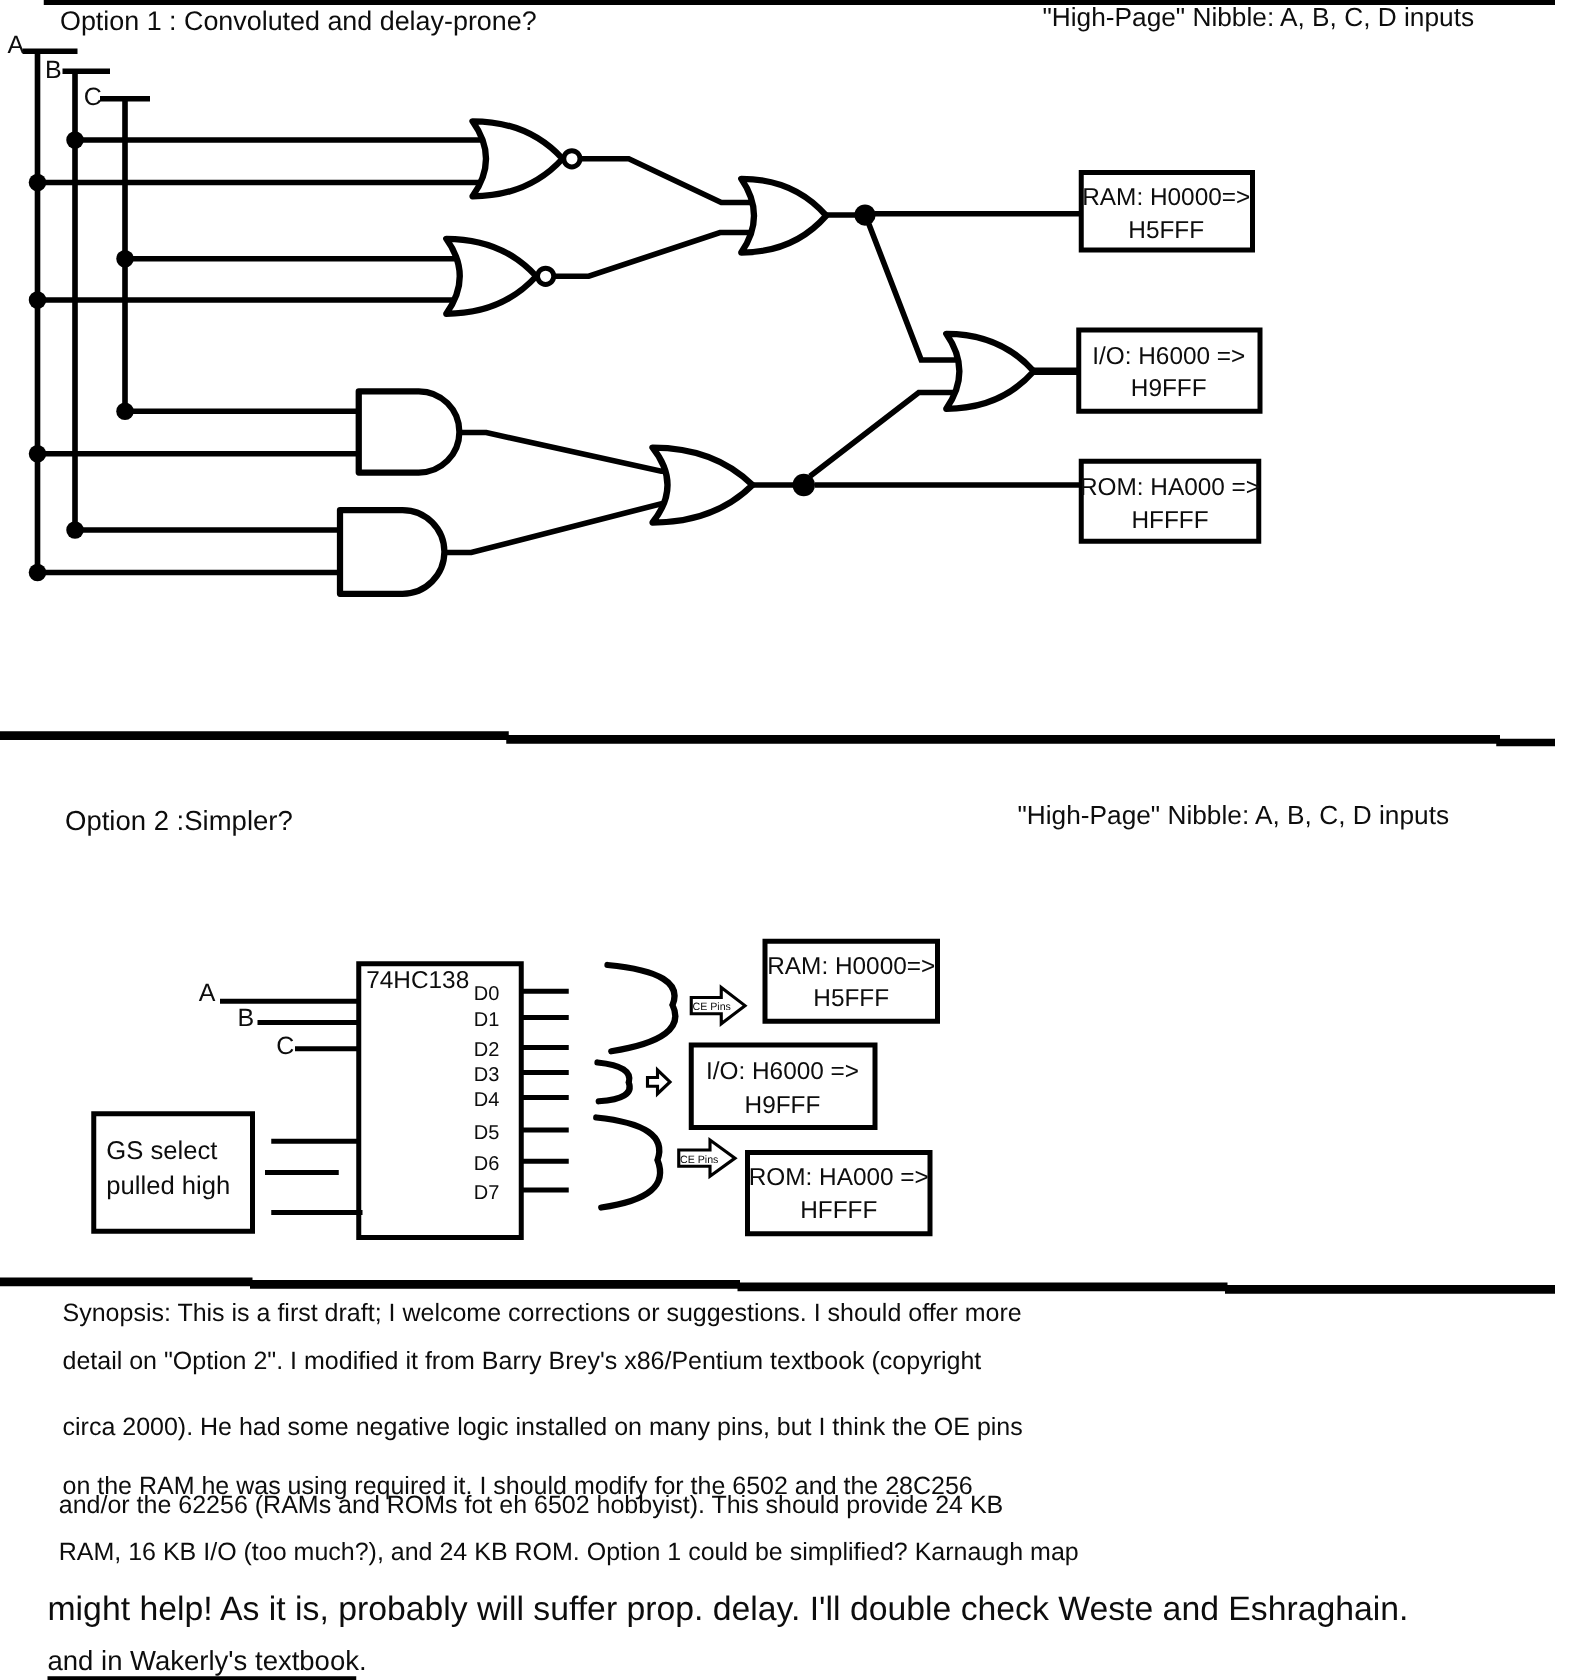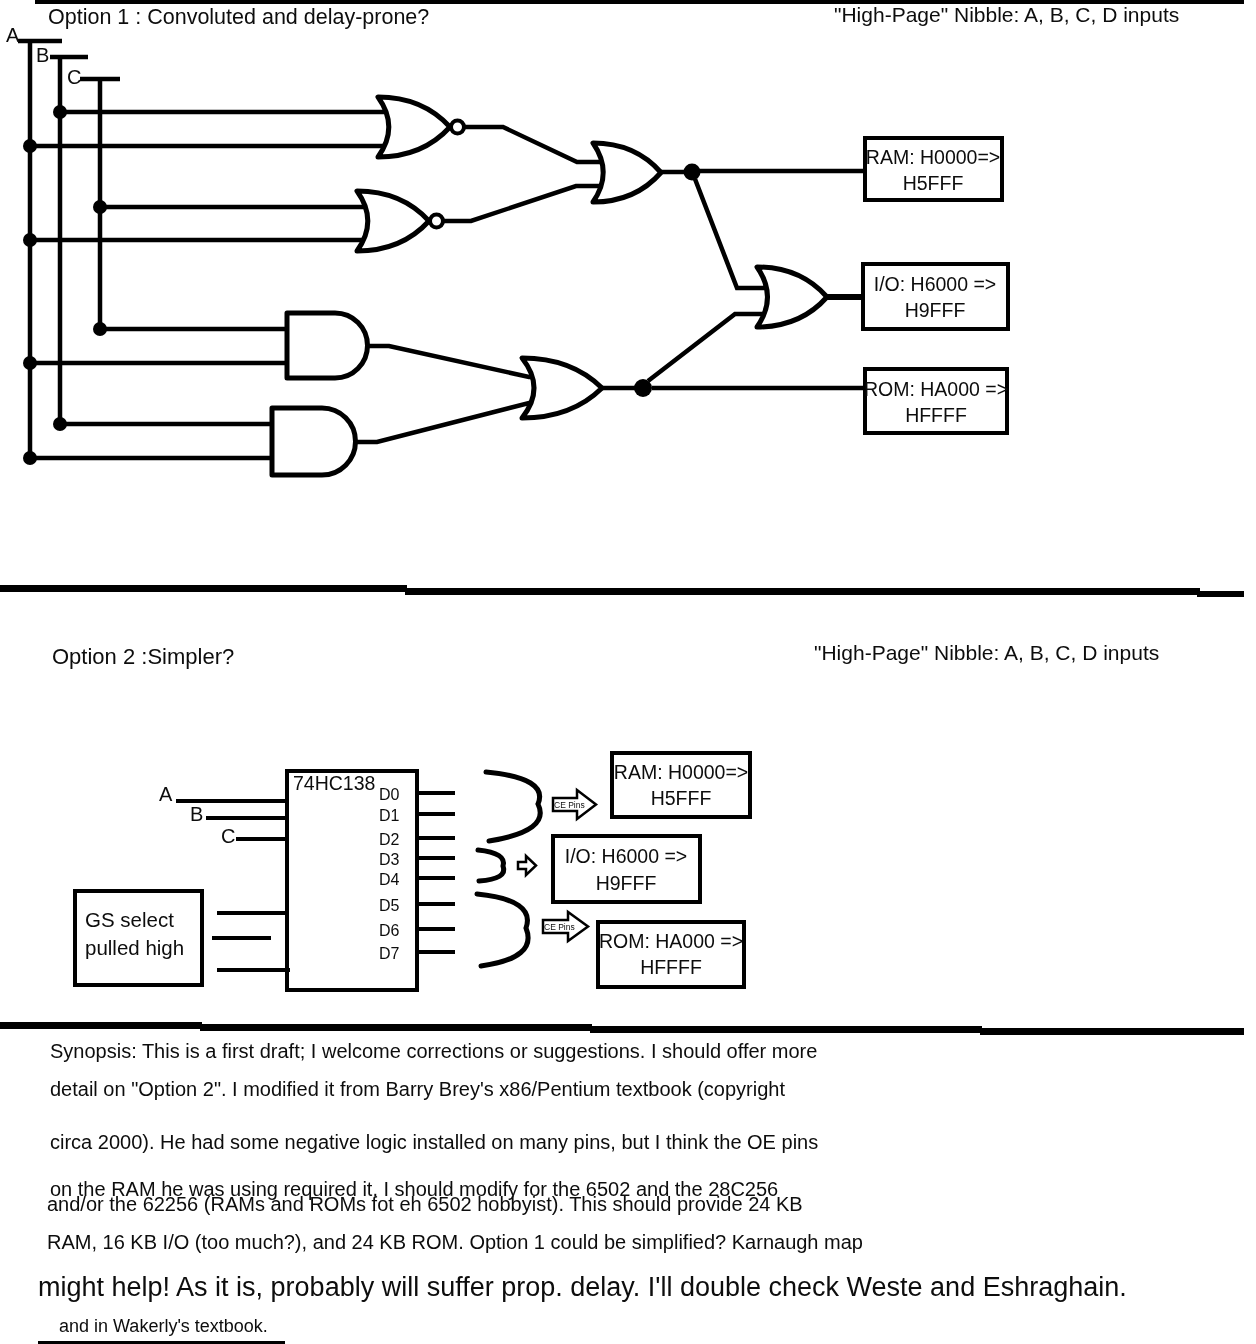--- a/index.html
+++ b/index.html
@@ -22,21 +22,21 @@
   <div class="txt h-title" style="left:814px;top:641px;font-size:21px;">"High-Page" Nibble: A, B, C, D inputs</div>
 
   <div>
     <div class="txt syn" style="left:50px;top:1040px;">Synopsis: This is a first draft; I welcome corrections or suggestions. I should offer more</div>
     <div class="txt syn" style="left:50px;top:1078px;">detail on "Option 2". I modified it from Barry Brey's x86/Pentium textbook (copyright</div>
     <div class="txt syn" style="left:50px;top:1116px;margin-top:15px;">circa 2000). He had some negative logic installed on many pins, but I think the OE pins</div>
     <div class="txt syn" style="left:50px;top:1178px;">on the RAM he was using required it. I should modify for the 6502 and the 28C256</div>
     <div class="txt syn" style="left:47px;top:1193px;text-align:center;">and/or the 62256 (RAMs and ROMs fot eh 6502 hobbyist). This should provide 24 KB</div>
     <div class="txt syn" style="left:47px;top:1231px;text-align:right;">RAM, 16 KB I/O (too much?), and 24 KB ROM.  Option 1 could be simplified? Karnaugh map</div>
     <div class="txt syn" style="left:38px;top:1272px;font-size:27px;">might help! As it is, probably will suffer prop. delay. I'll double check Weste and Eshraghain.</div>
-    <div class="txt" style="left:38px;top:1316px;font-size:18px;margin-left:21px;">and in Wakerly's textbook.</div>
+    <div class="txt" style="left:38px;top:1316px;font-size:22px;">and in Wakerly's textbook.</div>
   </div>
 
   <svg id="diagram-svg" width="1256" height="1344" viewBox="0 0 1256 1344">
 
     <g fill="#000">
       <rect x="35" y="0" width="1221" height="4"></rect>
       <rect x="0" y="585" width="407" height="7"></rect>
       <rect x="405" y="588" width="795" height="7"></rect>
       <rect x="1197" y="591" width="59" height="6"></rect>
       <rect x="0" y="1022" width="202" height="7"></rect>

